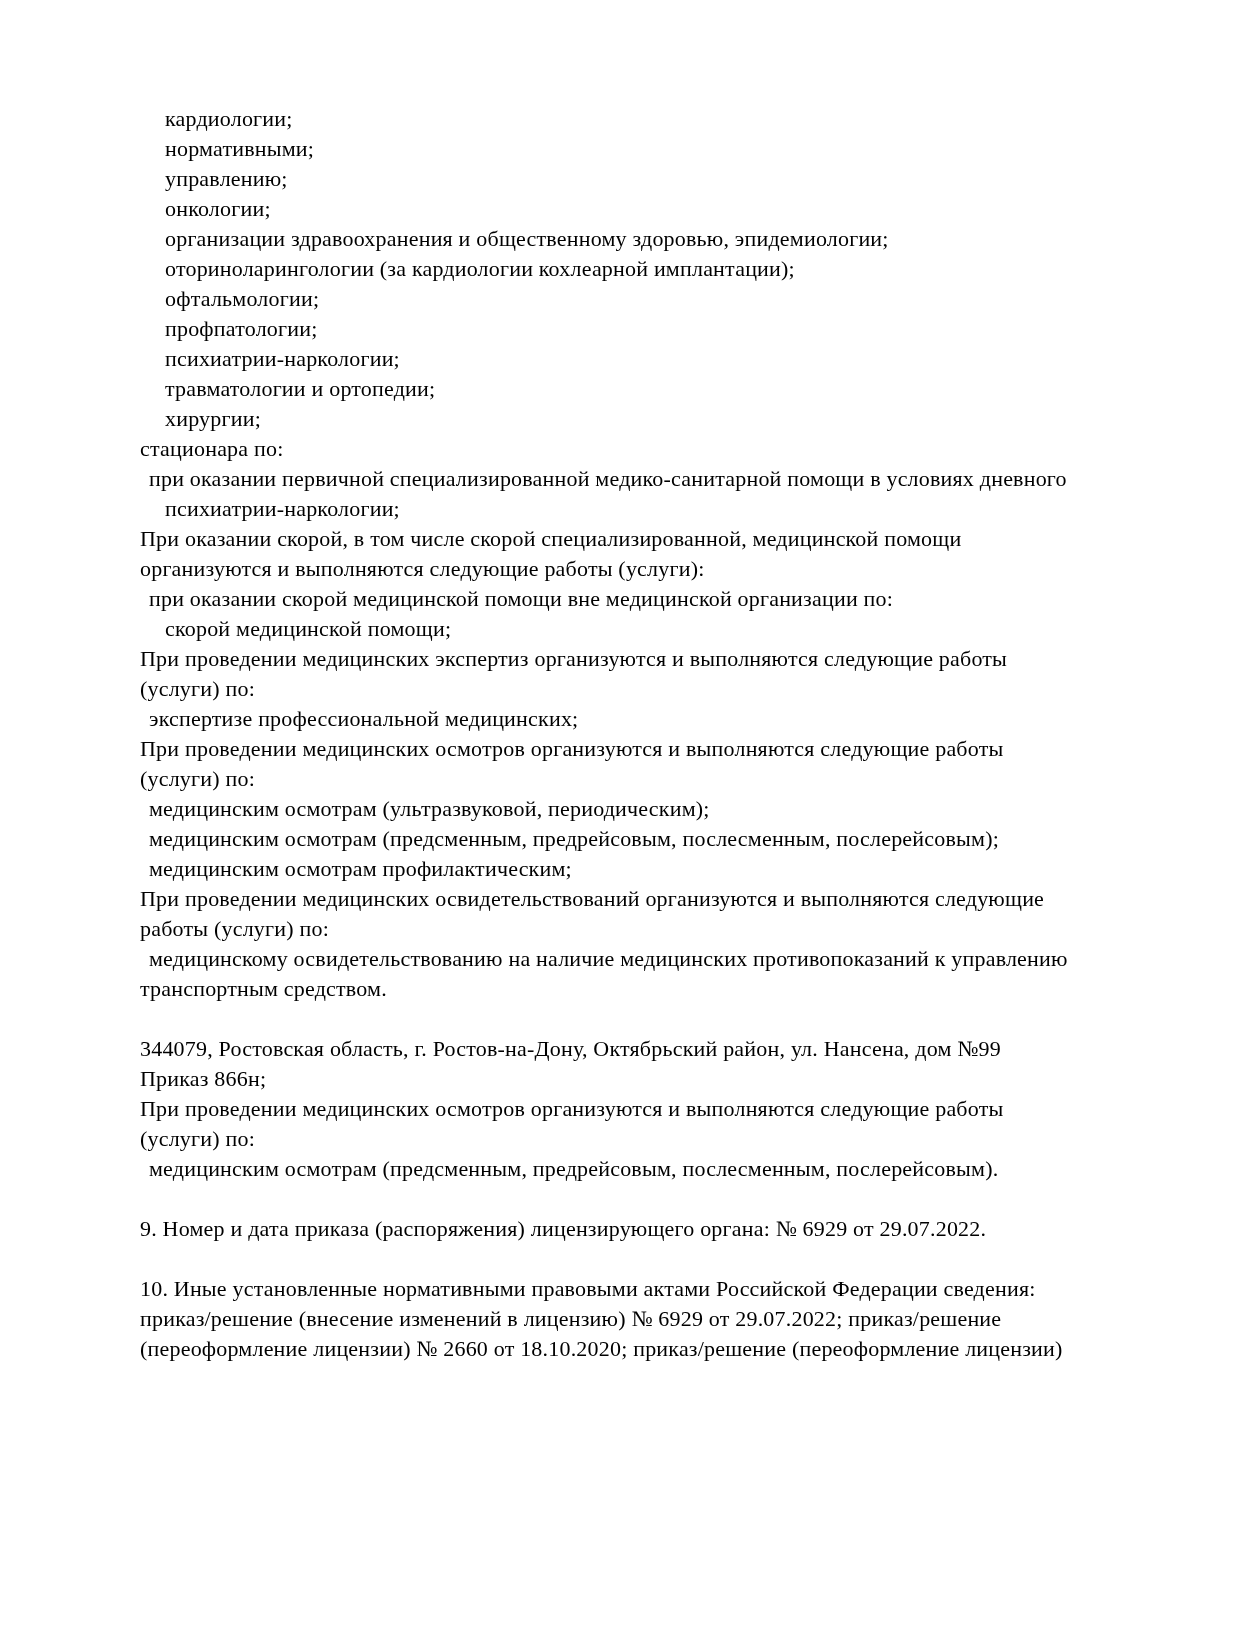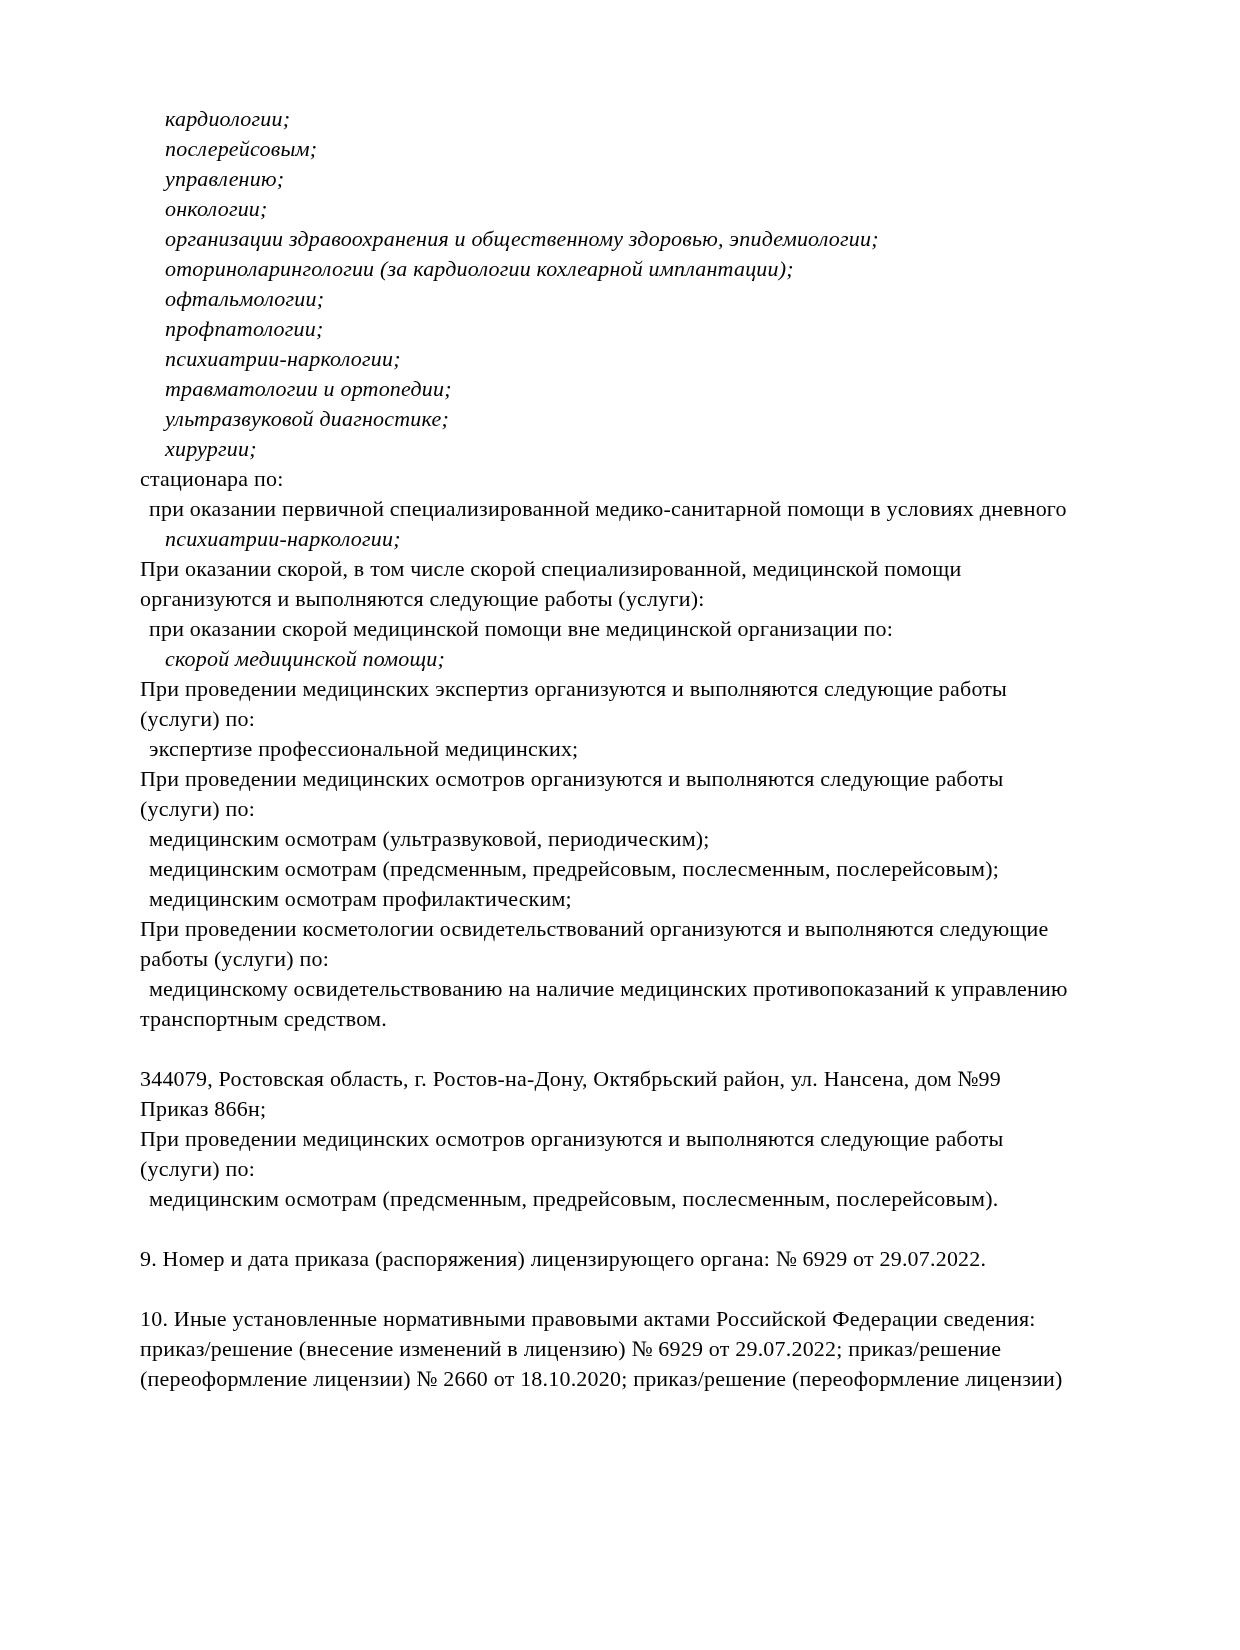--- a/index.html
+++ b/index.html
@@ -22,55 +22,54 @@
     padding: 104px 118px 0 140px;
     background: #ffffff;
   }
   .doc-text .line {
     line-height: 30px;
     white-space: nowrap;
     letter-spacing: 0.2px;
   }
   .doc-text .indent-0 { padding-left: 0; }
   .doc-text .indent-1 { padding-left: 9px; }
-  .doc-text .indent-2 { padding-left: 25px; font-style: italic; }
+  .doc-text .indent-2 { padding-left: 25px; }
 </style>
 </head>
 <body>
 
 <div class="page">
   <div class="doc-text">
       <div class="line indent-2">кардиологии;</div>
-      <div class="line indent-2">послерейсовым;</div>
+      <div class="line indent-2">нормативными;</div>
       <div class="line indent-2">управлению;</div>
       <div class="line indent-2">онкологии;</div>
       <div class="line indent-2">организации здравоохранения и общественному здоровью, эпидемиологии;</div>
       <div class="line indent-2">оториноларингологии (за кардиологии кохлеарной имплантации);</div>
       <div class="line indent-2">офтальмологии;</div>
       <div class="line indent-2">профпатологии;</div>
       <div class="line indent-2">психиатрии-наркологии;</div>
       <div class="line indent-2">травматологии и ортопедии;</div>
-      <div class="line indent-2">ультразвуковой диагностике;</div>
       <div class="line indent-2">хирургии;</div>
       <div class="line indent-0">стационара по:</div>
       <div class="line indent-1">при оказании первичной специализированной медико-санитарной помощи в условиях дневного</div>
       <div class="line indent-2">психиатрии-наркологии;</div>
       <div class="line indent-0">При оказании скорой, в том числе скорой специализированной, медицинской помощи</div>
       <div class="line indent-0">организуются и выполняются следующие работы (услуги):</div>
       <div class="line indent-1">при оказании скорой медицинской помощи вне медицинской организации по:</div>
       <div class="line indent-2">скорой медицинской помощи;</div>
       <div class="line indent-0">При проведении медицинских экспертиз организуются и выполняются следующие работы</div>
       <div class="line indent-0">(услуги) по:</div>
       <div class="line indent-1">экспертизе профессиональной медицинских;</div>
       <div class="line indent-0">При проведении медицинских осмотров организуются и выполняются следующие работы</div>
       <div class="line indent-0">(услуги) по:</div>
       <div class="line indent-1">медицинским осмотрам (ультразвуковой, периодическим);</div>
       <div class="line indent-1">медицинским осмотрам (предсменным, предрейсовым, послесменным, послерейсовым);</div>
       <div class="line indent-1">медицинским осмотрам профилактическим;</div>
-      <div class="line indent-0">При проведении косметологии освидетельствований организуются и выполняются следующие</div>
+      <div class="line indent-0">При проведении медицинских освидетельствований организуются и выполняются следующие</div>
       <div class="line indent-0">работы (услуги) по:</div>
       <div class="line indent-1">медицинскому освидетельствованию на наличие медицинских противопоказаний к управлению</div>
       <div class="line indent-0">транспортным средством.</div>
       <div class="line indent-0">&nbsp;</div>
       <div class="line indent-0">344079, Ростовская область, г. Ростов-на-Дону, Октябрьский район, ул. Нансена, дом №99</div>
       <div class="line indent-0">Приказ 866н;</div>
       <div class="line indent-0">При проведении медицинских осмотров организуются и выполняются следующие работы</div>
       <div class="line indent-0">(услуги) по:</div>
       <div class="line indent-1">медицинским осмотрам (предсменным, предрейсовым, послесменным, послерейсовым).</div>
       <div class="line indent-0">&nbsp;</div>

